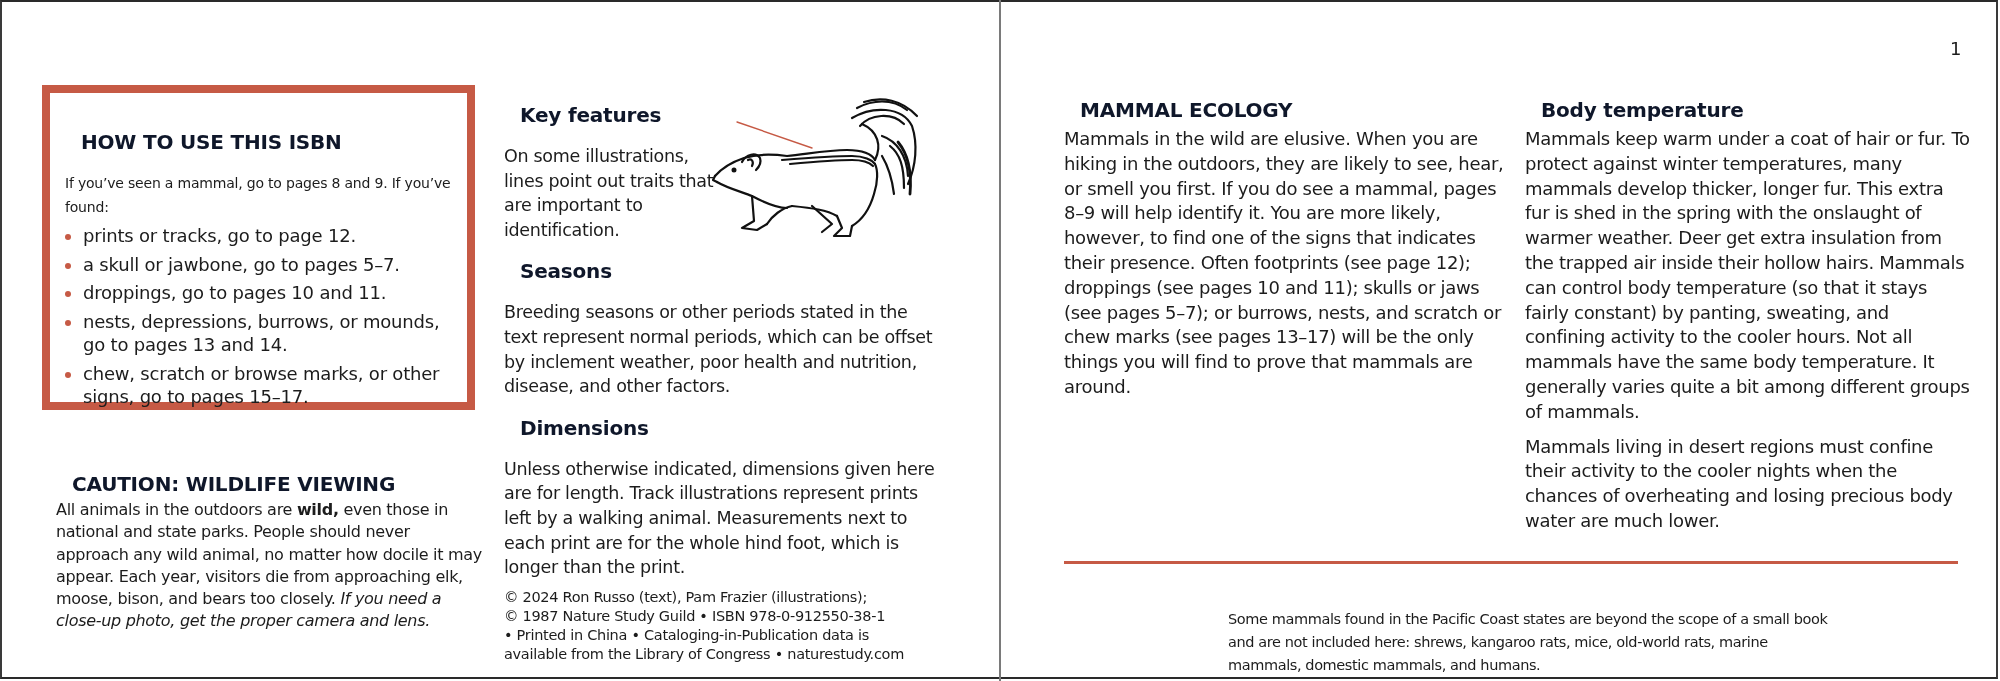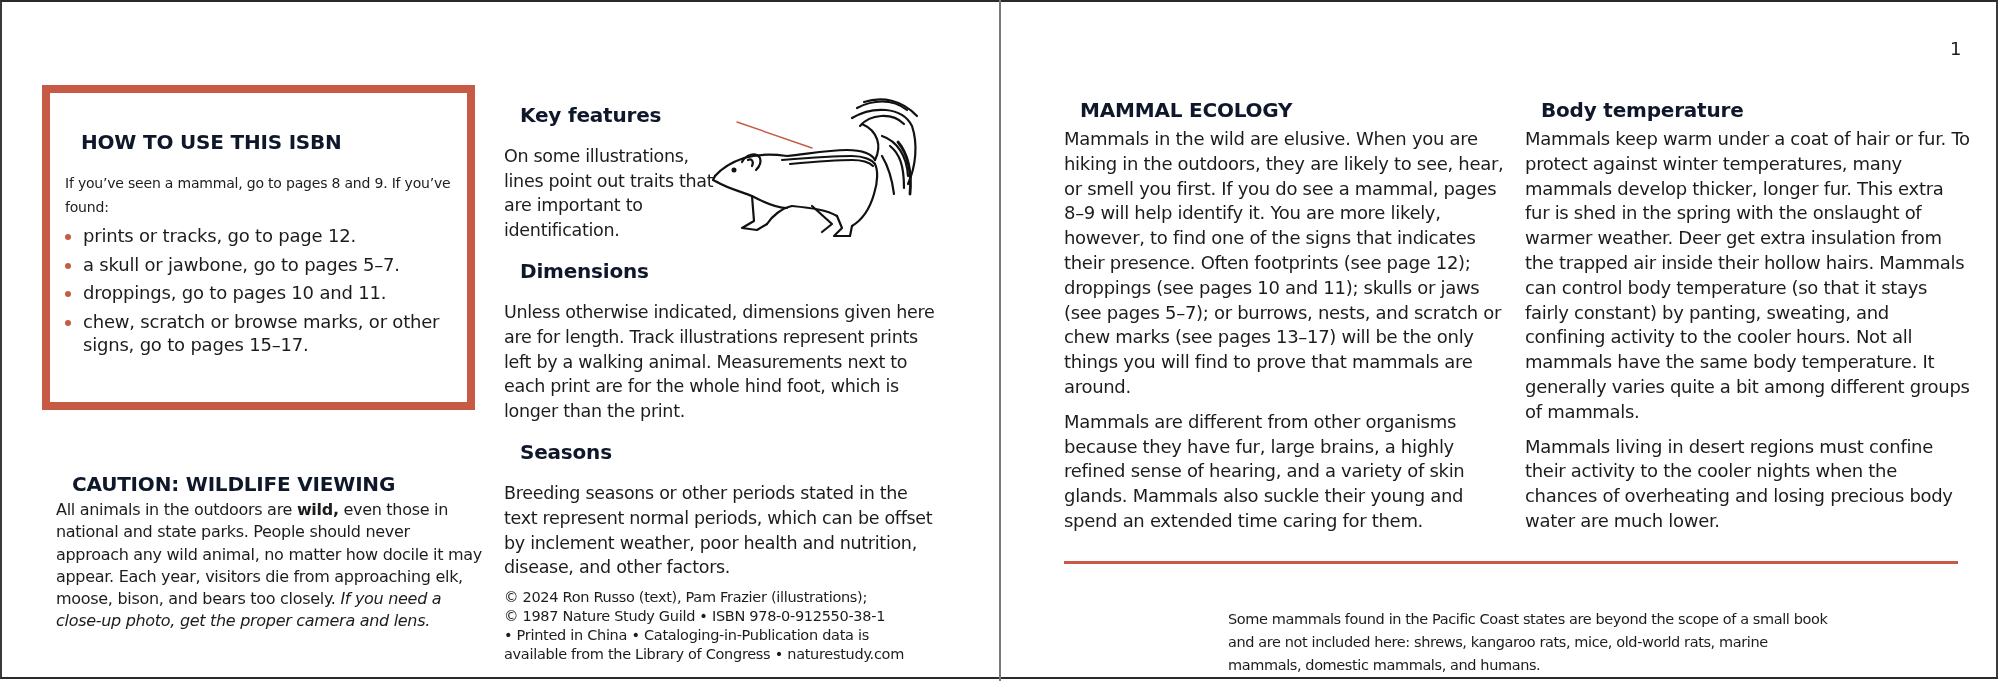--- a/index.html
+++ b/index.html
@@ -53,41 +53,42 @@
 <div class="spread"></div>
 <div class="gutter"></div>
 
 <div class="abs howto">
   <h2 class="h">HOW TO USE THIS ISBN</h2>
   <p class="intro">If you’ve seen a mammal, go to pages 8 and 9. If you’ve found:</p>
   <ul>
     <li>prints or tracks, go to page 12.</li>
     <li>a skull or jawbone, go to pages 5–7.</li>
     <li>droppings, go to pages 10 and 11.</li>
+    <li>nests, depressions, burrows, or mounds, go to pages 13 and 14.</li>
     <li>chew, scratch or browse marks, or other signs, go to pages 15–17.</li>
   </ul>
 </div>
 
 <div class="abs caution">
   <h2 class="h">CAUTION: WILDLIFE VIEWING</h2>
   <p><span>All animals in the outdoors are </span><b>wild,</b><span> even those in national and state parks. People should never approach any wild animal, no matter how docile it may appear. Each year, visitors die from approaching elk, moose, bison, and bears too closely. </span><i>If you need a close-up photo, get the proper camera and lens.</i></p>
 </div>
 
 <div class="abs mid">
   <div>
     <h3 class="h">Key features</h3>
     <p class="body kf-body">On some illustrations, lines point out traits that are important to identification.</p>
   </div>
   <div class="sec">
+    <h3 class="h">Seasons</h3>
+    <p class="body">Breeding seasons or other periods stated in the text represent normal periods, which can be offset by inclement weather, poor health and nutrition, disease, and other factors.</p>
+  </div>
+  <div class="sec">
     <h3 class="h">Dimensions</h3>
     <p class="body">Unless otherwise indicated, dimensions given here are for length. Track illustrations represent prints left by a walking animal. Measurements next to each print are for the whole hind foot, which is longer than the print.</p>
-  </div>
-  <div class="sec">
-    <h3 class="h">Seasons</h3>
-    <p class="body">Breeding seasons or other periods stated in the text represent normal periods, which can be offset by inclement weather, poor health and nutrition, disease, and other factors.</p>
   </div>
   <div class="copyright">
     <div>© 2024 Ron Russo (text), Pam Frazier (illustrations);</div>
     <div>© 1987 Nature Study Guild • ISBN 978-0-912550-38-1</div>
     <div>• Printed in China • Cataloging-in-Publication data is</div>
     <div>available from the Library of Congress • naturestudy.com</div>
   </div>
 </div>
 
 <svg class="abs skunk" viewBox="0 0 210 146" fill="none" stroke="#111" stroke-width="2.2" stroke-linecap="round" stroke-linejoin="round">
@@ -126,21 +127,20 @@
 
   <path d="M140 130 C150 124 158 112 162 98 C166 86 166 74 163 68"></path>
   <path d="M100 110 L120 128 L110 136"></path>
 </svg>
 
 <div class="abs pagenum">1</div>
 
 <div class="abs col1 rp">
   <h2 class="h">MAMMAL ECOLOGY</h2>
   <p class="body">Mammals in the wild are elusive. When you are hiking in the outdoors, they are likely to see, hear, or smell you first. If you do see a mammal, pages 8–9 will help identify it. You are more likely, however, to find one of the signs that indicates their presence. Often footprints (see page 12); droppings (see pages 10 and 11); skulls or jaws (see pages 5–7); or burrows, nests, and scratch or chew marks (see pages 13–17) will be the only things you will find to prove that mammals are around.</p>
-  <p class="body">Mammals are different from other organisms because they have fur, large brains, a highly refined sense of hearing, and a variety of skin glands. Mammals also suckle their young and spend an extended time caring for them.</p>
 </div>
 
 <div class="abs col2 rp">
   <h3 class="h">Body temperature</h3>
   <p class="body">Mammals keep warm under a coat of hair or fur. To protect against winter temperatures, many mammals develop thicker, longer fur. This extra fur is shed in the spring with the onslaught of warmer weather. Deer get extra insulation from the trapped air inside their hollow hairs. Mammals can control body temperature (so that it stays fairly constant) by panting, sweating, and confining activity to the cooler hours. Not all mammals have the same body temperature. It generally varies quite a bit among different groups of mammals.</p>
   <p class="body">Mammals living in desert regions must confine their activity to the cooler nights when the chances of overheating and losing precious body water are much lower.</p>
 </div>
 
 <div class="abs rule"></div>
 <p class="abs footnote">Some mammals found in the Pacific Coast states are beyond the scope of a small book and are not included here: shrews, kangaroo rats, mice, old-world rats, marine mammals, domestic mammals, and humans.</p>

